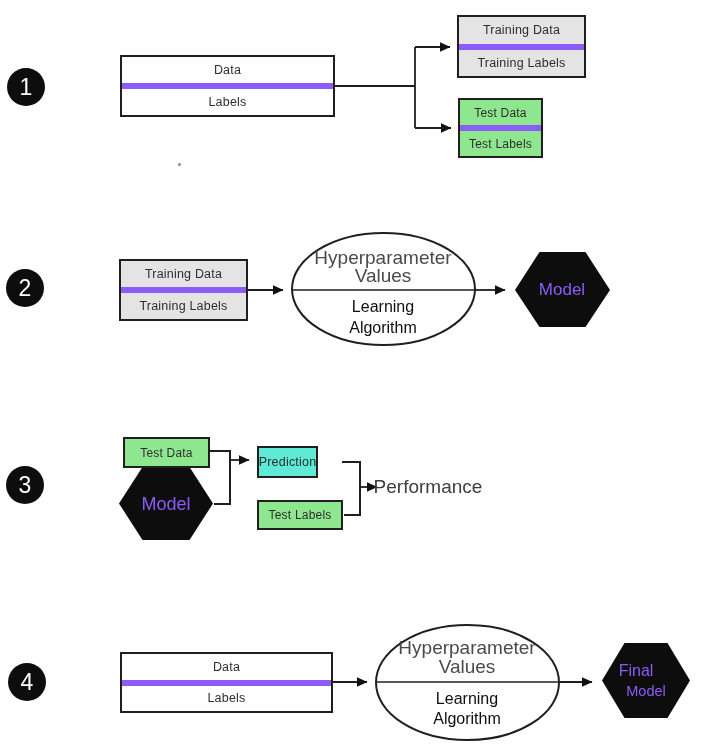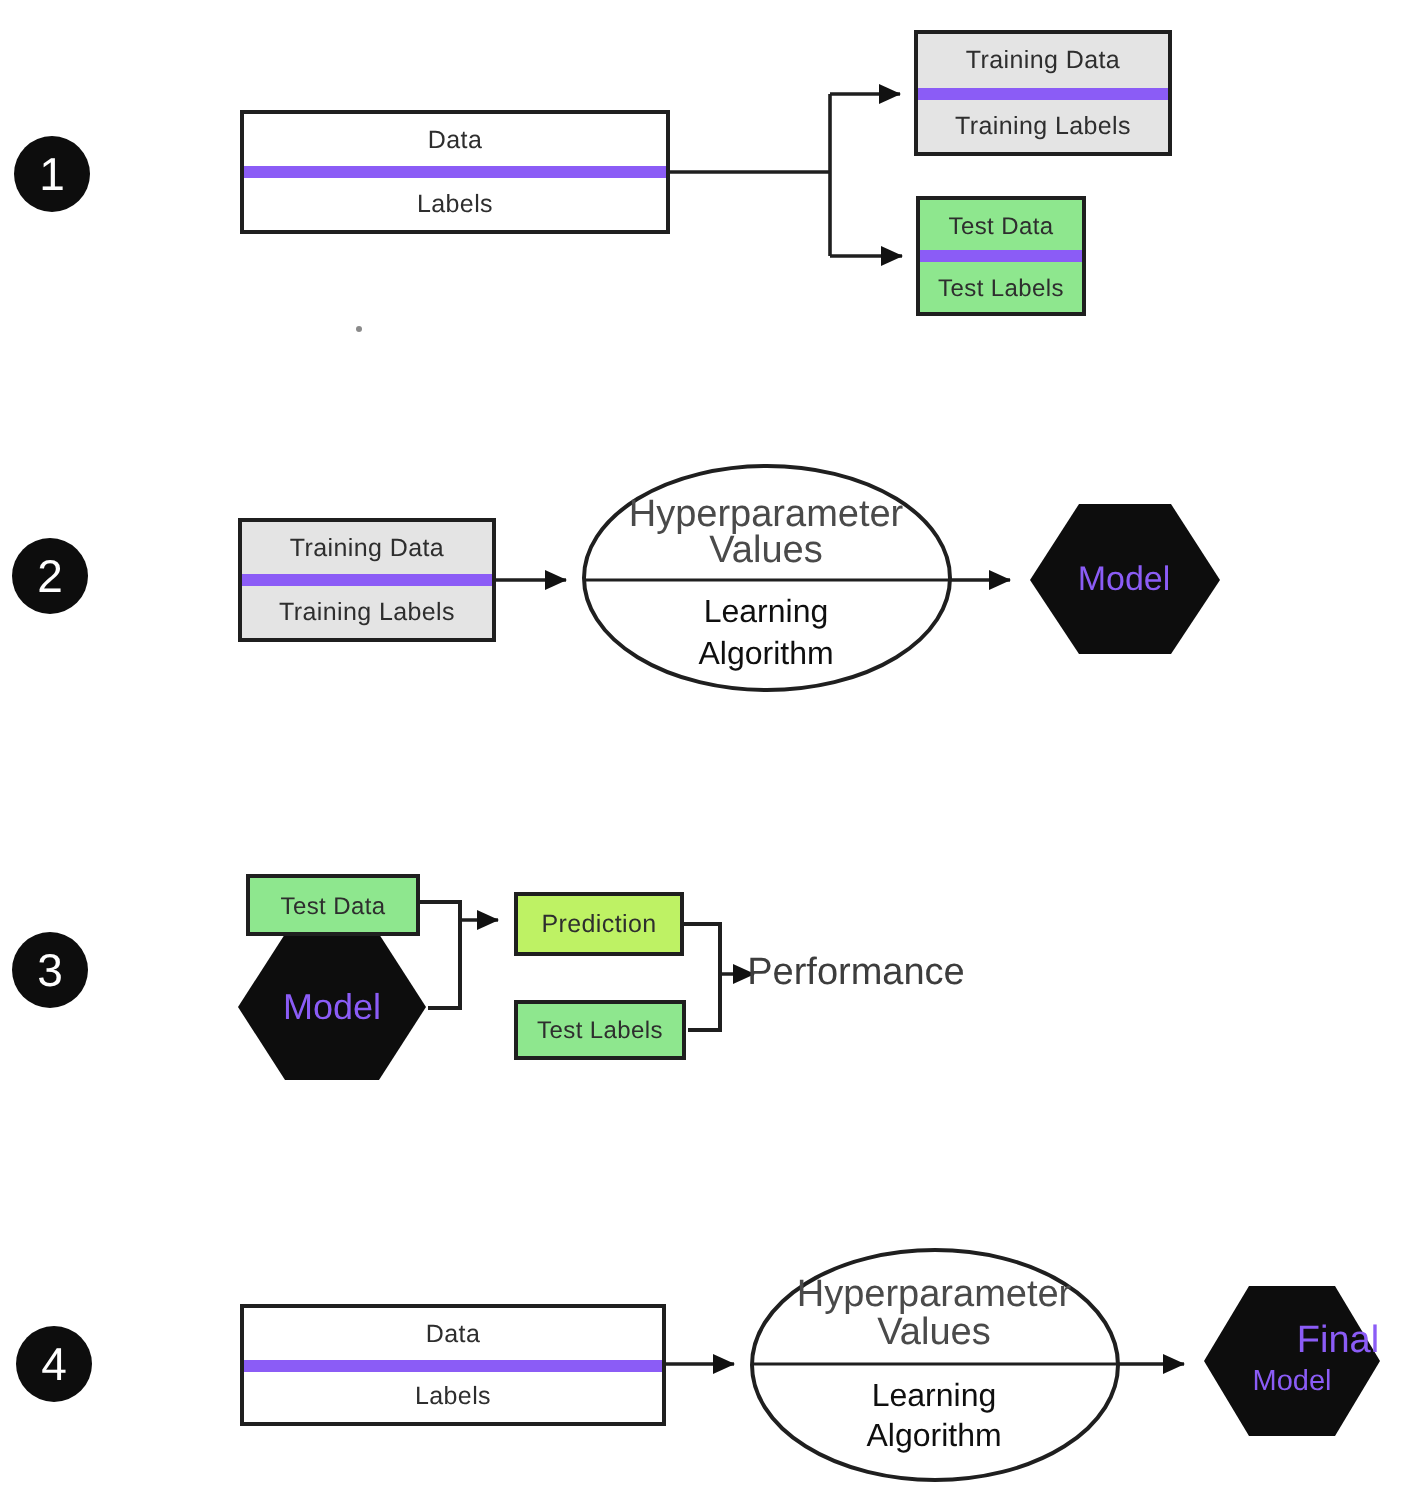--- a/index.html
+++ b/index.html
@@ -109,21 +109,21 @@
   <div class="lbl hexlbl" style="left:562px;top:290px;font-size:17px;">Model</div>
 
   <div class="stepnum" style="left: 6px; top: 466px; background: rgb(13, 13, 13);">3</div>
 
   <div class="box" style="left: 123px; top: 437px; width: 87px; height: 31px; background: rgb(142, 231, 142);">
     <div class="row" style="font-size:12px;">Test Data</div>
   </div>
 
   <div class="lbl hexlbl" style="left:166px;top:504px;font-size:18px;">Model</div>
 
-  <div class="box" style="left: 257px; top: 446px; width: 85px; height: 32px; background: #bef264; text-align: center;">
+  <div class="box" style="left: 257px; top: 446px; width: 61px; height: 32px; background: #5eead4; text-align: center;">
     <div class="row" style="font-size:12.5px;">Prediction</div>
   </div>
 
   <div class="box" style="left: 257px; top: 500px; width: 86px; height: 30px; background: rgb(142, 231, 142);">
     <div class="row" style="font-size:12px;">Test Labels</div>
   </div>
 
   <div class="lbl perf" style="left:428px;top:487px;">Performance</div>
 
   <div class="stepnum" style="left: 8px; top: 663px; background: rgb(13, 13, 13);">4</div>
@@ -131,16 +131,16 @@
   <div class="box" style="left:120px;top:652px;width:213px;height:61px;">
     <div class="row">Data</div>
     <div class="row">Labels</div>
   </div>
 
   <div class="lbl ell-light" style="left:467px;top:648px;">Hyperparameter</div>
   <div class="lbl ell-light" style="left:467px;top:667px;">Values</div>
   <div class="lbl ell-bold" style="left:467px;top:699px;">Learning</div>
   <div class="lbl ell-bold" style="left:467px;top:719px;">Algorithm</div>
 
-  <div class="lbl hexlbl" style="left:669px;top:671px;font-size:19px;">Final</div>
+  <div class="lbl hexlbl" style="left:636px;top:671px;font-size:16px;">Final</div>
   <div class="lbl hexlbl" style="left:646px;top:691px;font-size:14.5px;">Model</div>
 
 </div>
 
 </body></html>

